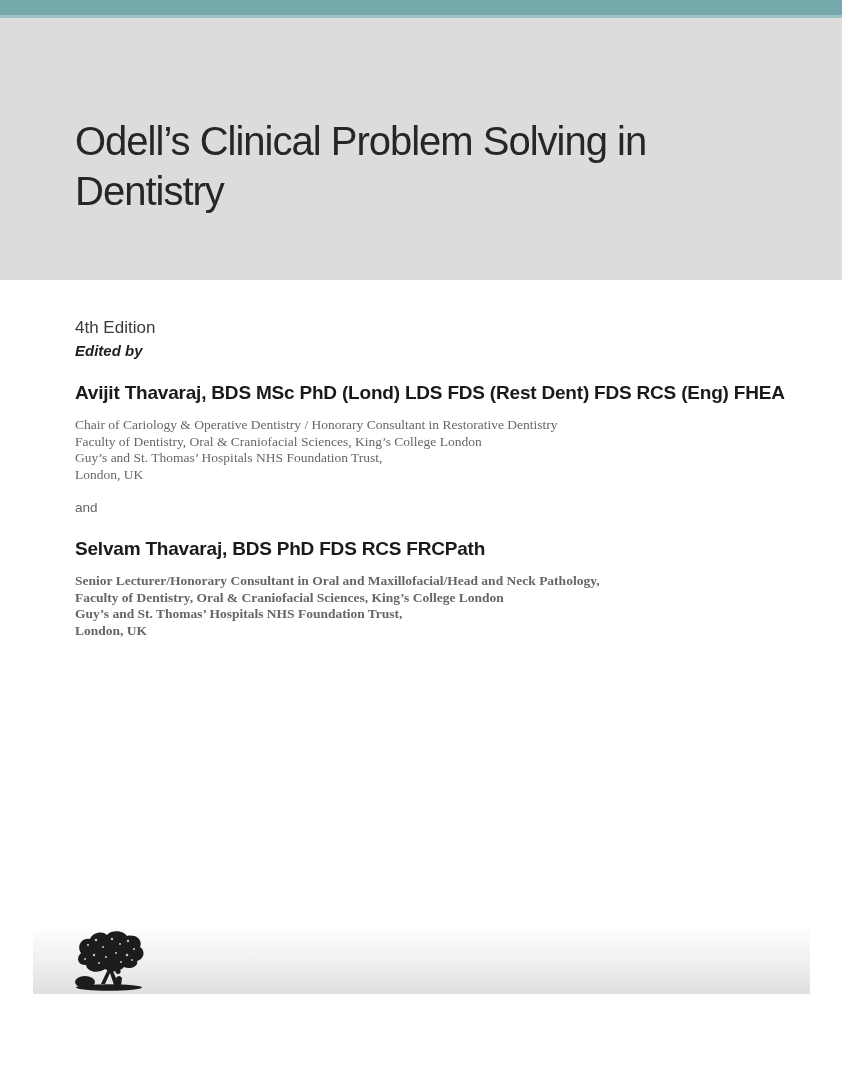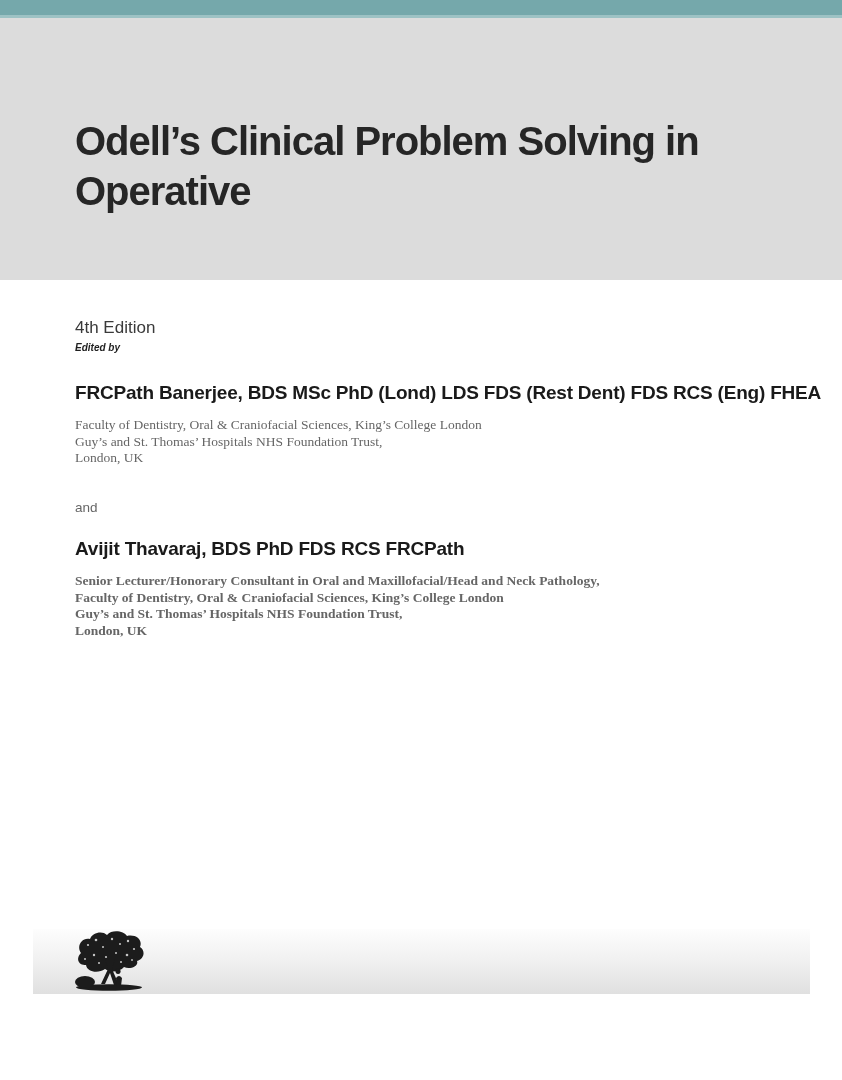--- a/index.html
+++ b/index.html
@@ -12,25 +12,25 @@
     margin:0 auto;
   }
   
   .top-bar{position:absolute;left:0;top:0;width:842px;height:15px;background:#75a8ab;}
   .top-bar-edge{position:absolute;left:0;top:15px;width:842px;height:3px;background:#9dc2c4;}
   
   .header-block{position:absolute;left:0;top:18px;width:842px;height:262px;background:#dcdcdc;}
   .book-title{
     position:absolute;left:75px;top:116px;width:700px;
     font-size:40px;line-height:50px;letter-spacing:-1px;
-    color:#262626;font-weight:700;
+    color:#262626;font-weight:400;
   }
   
   .edition{position:absolute;left:75px;top:310px;font-size:17px;color:#3a3a3a;line-height:1.2;margin-top:8px;}
-  .edited-by{position:absolute;left:75px;top:342px;font-size:10px;font-weight:700;font-style:italic;color:#1f1f1f;}
+  .edited-by{position:absolute;left:75px;top:342px;font-size:15px;font-weight:700;font-style:italic;color:#1f1f1f;}
   .editor-name{position:absolute;left:75px;font-size:19px;font-weight:700;letter-spacing:-0.2px;color:#1a1a1a;}
   .name-1{top:382px;}
   .name-2{top:538px;}
   .affiliation{
     position:absolute;left:75px;width:620px;
     font-family:"Liberation Serif",serif;
     font-size:13.5px;line-height:16.5px;color:#666666;
   }
   .aff-1{top:417px;}
   .aff-2{top:573px;font-weight:bold;}
@@ -49,36 +49,37 @@
 
 <div class="page">
 
   <div class="top-bar"></div>
   <div class="top-bar-edge"></div>
 
   <div class="header-block"></div>
 
   <div class="book-title">
     <div>Odell’s Clinical Problem Solving in</div>
-    <div>Operative</div>
+    <div>Dentistry</div>
   </div>
 
   <div class="edition">4th Edition</div>
   <div class="edited-by">Edited by</div>
 
-  <div class="editor-name name-1">FRCPath Banerjee, BDS MSc PhD (Lond) LDS FDS (Rest Dent) FDS RCS (Eng) FHEA</div>
+  <div class="editor-name name-1">Avijit Thavaraj, BDS MSc PhD (Lond) LDS FDS (Rest Dent) FDS RCS (Eng) FHEA</div>
   <div class="affiliation aff-1">
+    <div>Chair of Cariology &amp; Operative Dentistry / Honorary Consultant in Restorative Dentistry</div>
     <div>Faculty of Dentistry, Oral &amp; Craniofacial Sciences, King’s College London</div>
     <div>Guy’s and St. Thomas’ Hospitals NHS Foundation Trust,</div>
     <div>London, UK</div>
   </div>
 
   <div class="and-label">and</div>
 
-  <div class="editor-name name-2">Avijit Thavaraj, BDS PhD FDS RCS FRCPath</div>
+  <div class="editor-name name-2">Selvam Thavaraj, BDS PhD FDS RCS FRCPath</div>
   <div class="affiliation aff-2">
     <div>Senior Lecturer/Honorary Consultant in Oral and Maxillofacial/Head and Neck Pathology,</div>
     <div>Faculty of Dentistry, Oral &amp; Craniofacial Sciences, King’s College London</div>
     <div>Guy’s and St. Thomas’ Hospitals NHS Foundation Trust,</div>
     <div>London, UK</div>
   </div>
 
   <div class="band"></div>
 
   <svg class="tree" viewBox="0 0 74 62" xmlns="http://www.w3.org/2000/svg">

